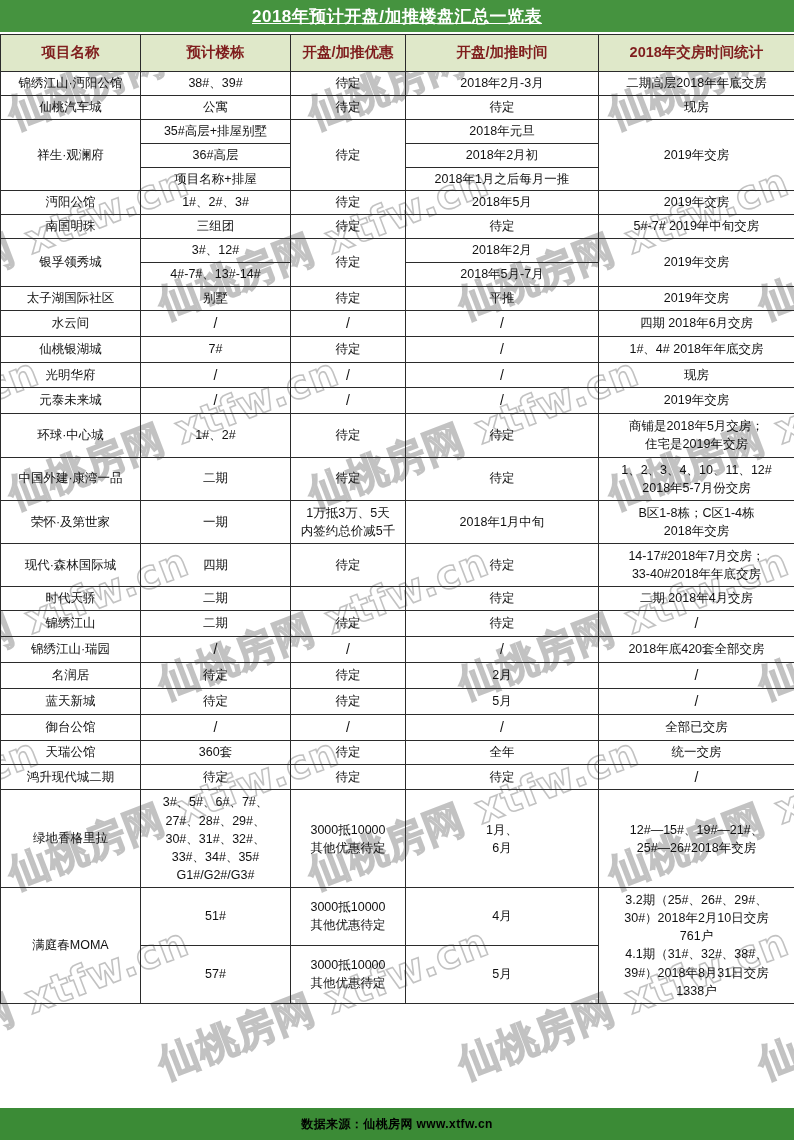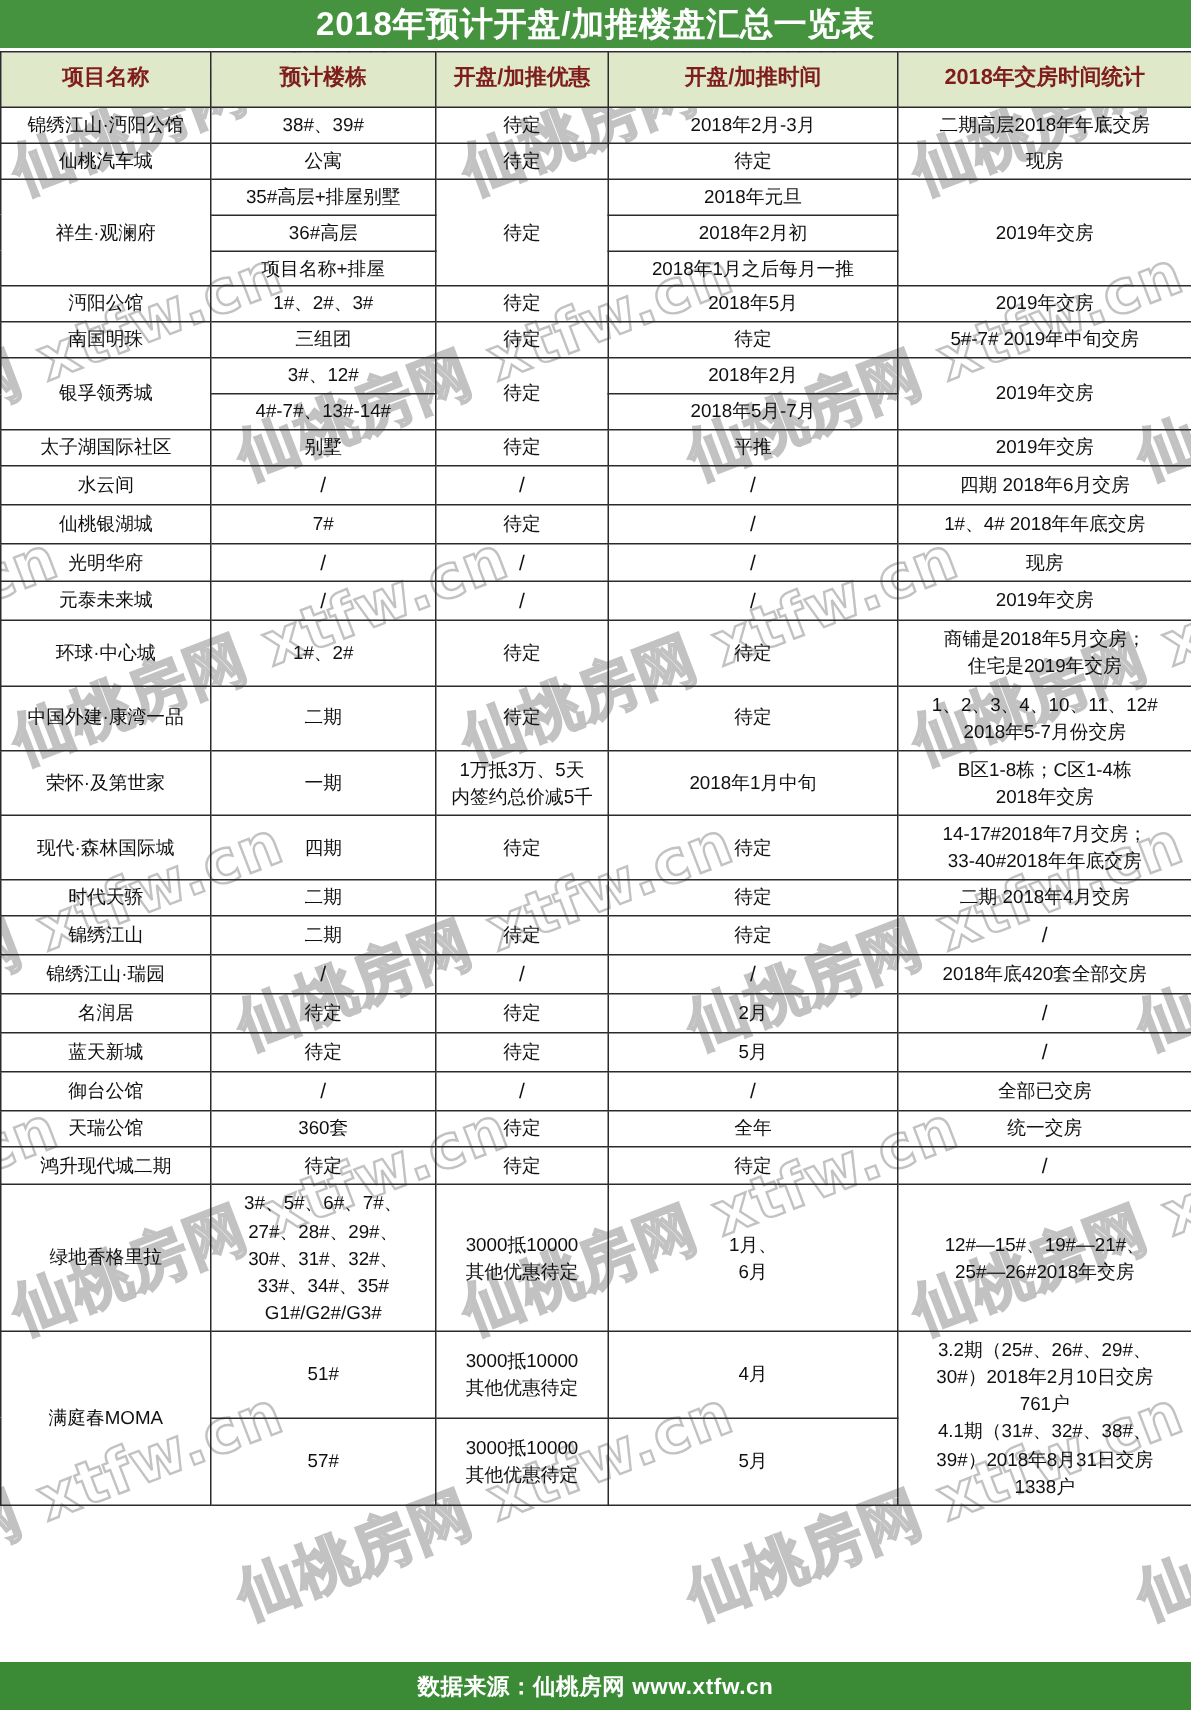--- a/index.html
+++ b/index.html
@@ -31,32 +31,33 @@
     font-family:"DejaVu Sans","Liberation Sans",sans-serif;
   }
 
   
   .titlebar{
     position:relative;z-index:10;
     height:32px;
     background:#45933f;
     color:#ffffff;
     display:flex;align-items:center;justify-content:center;
-    font-size:22px;font-weight:700;
+    font-size:17px;font-weight:700;
     letter-spacing:.5px;
     border-bottom:2px solid #ffffff;
+    text-decoration:underline;
   }
   
   .footerbar{
     position:absolute;left:0;bottom:0;z-index:10;
     width:794px;height:32px;
     background:#3b8b36;
-    color:#ffffff;
+    color:#000000;
     display:flex;align-items:center;justify-content:center;
-    font-size:15px;font-weight:700;
+    font-size:12px;font-weight:700;
     letter-spacing:.4px;
   }
 
   
   table{
     position:relative;z-index:8;
     border-collapse:collapse;
     width:794px;
     table-layout:fixed;
     background:transparent;

